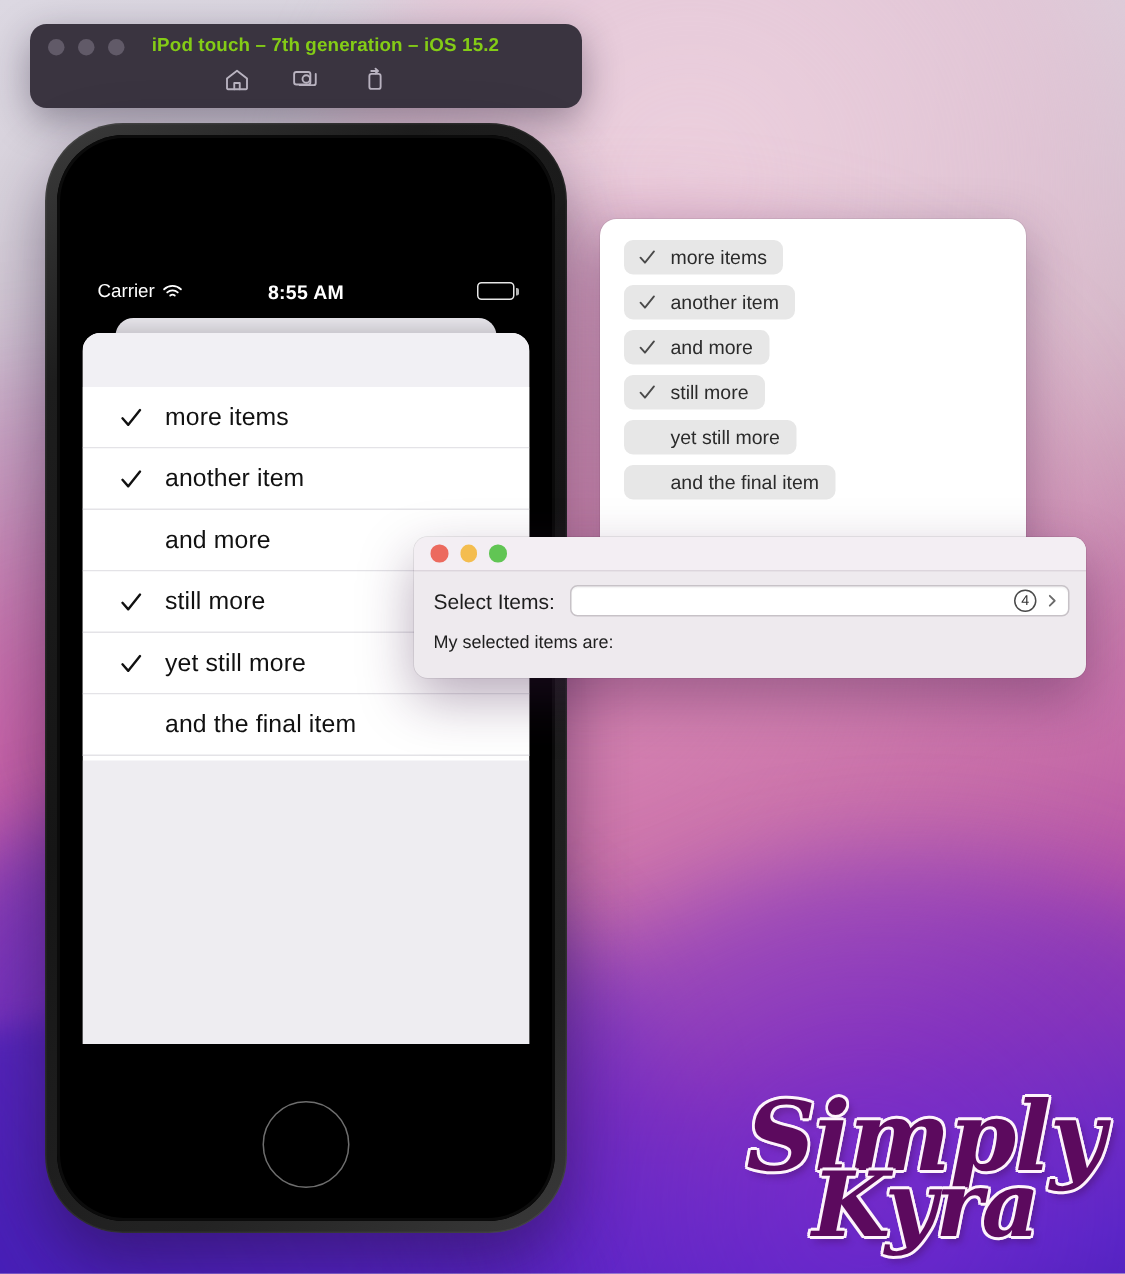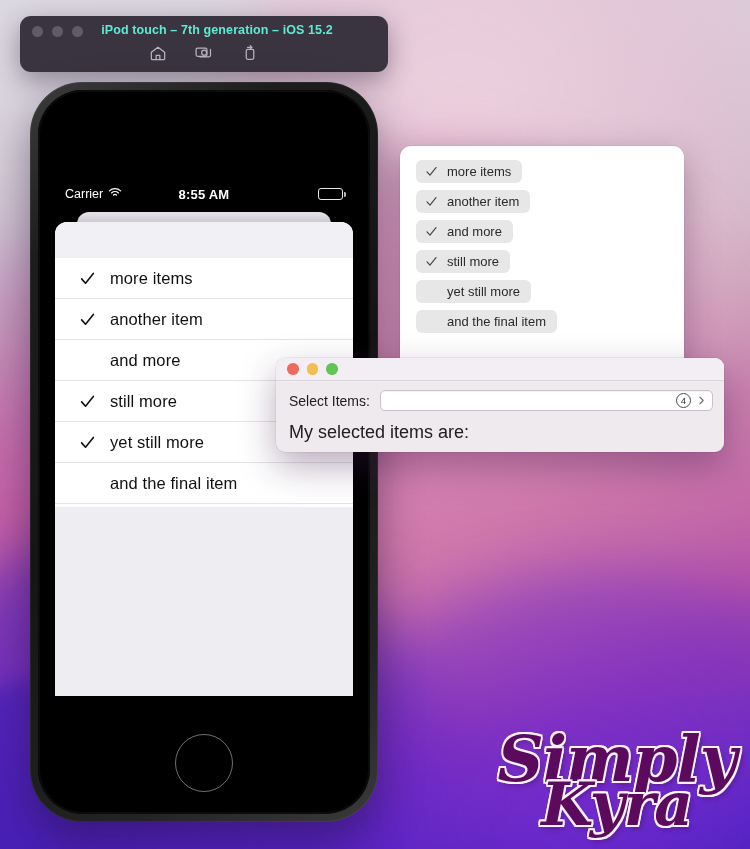--- a/index.html
+++ b/index.html
@@ -69,21 +69,21 @@
   #sim-window {
     position:absolute; left:20px; top:16px; width:368px; height:56px;
     background:#3a3440; border-radius:11px;
     box-shadow: 0 8px 26px rgba(30,20,45,.40);
   }
   #sim-titlebar { position:relative; height:30px; }
   .sim-lights { position:absolute; left:12px; top:10px; display:flex; gap:9px; }
   .sim-light { width:11px; height:11px; border-radius:50%; background:#615a68; }
   #sim-title {
     position:absolute; left:0; right:0; top:7px;
-    text-align:center; color:#5eead4; font-size:12.5px; font-weight:bold;
+    text-align:center; color:#84cc16; font-size:12.5px; font-weight:bold;
     letter-spacing:.1px; padding-left:26px;
   }
   #sim-toolbar { display:flex; justify-content:center; align-items:center; gap:26px; margin-top:-3px; }
   .sim-icon { width:20px; height:20px; color:#b9b3c0; display:block; }
 
   
   #device {
     position:absolute; left:30px; top:82px; width:348px; height:740px;
     background: linear-gradient(145deg,#3c3c3c 0%, #1d1d1d 18%, #151515 50%, #232323 82%, #3a3a3a 100%);
     border-radius:52px;
@@ -104,21 +104,21 @@
     width:58px; height:58px; border-radius:50%;
     border:1.6px solid rgba(200,200,200,.55);
   }
 
   
   #ios-statusbar {
     position:absolute; left:0; right:0; top:0; height:24px;
     display:flex; align-items:center; color:#fff; font-size:12.5px;
     padding:0 10px;
   }
-  #sb-left { display:flex; gap:5px; flex:1; }
+  #sb-left { display:flex; align-items:center; gap:5px; flex:1; }
   #sb-center { flex:0 0 auto; font-weight:600; font-size:13px; letter-spacing:.2px; }
   #sb-right { flex:1; display:flex; justify-content:flex-end; align-items:center; }
   .wifi-icon { width:14px; height:11px; display:block; }
   #battery {
     width:25px; height:11.5px; border:1.3px solid rgba(255,255,255,.9);
     border-radius:3px; position:relative; padding:1.2px;
   }
   #battery::after {
     content:""; position:absolute; right:-3.6px; top:3.2px;
     width:2px; height:4.6px; background:rgba(255,255,255,.7);
@@ -196,21 +196,21 @@
     padding-right:5px; gap:5px;
     box-shadow: inset 0 1px 1px rgba(0,0,0,.05);
   }
   #count-badge {
     width:15px; height:15px; border-radius:50%;
     border:1px solid #4a4a4a; color:#333;
     font-size:9.5px; display:flex; align-items:center; justify-content:center;
     line-height:1;
   }
   #field-chevron { width:11px; height:11px; color:#6b6b6b; display:block; }
-  #mac-text { margin-top:9px; font-size:18px; color:#202020; line-height:1.38; }
+  #mac-text { margin-top:9px; font-size:12px; color:#202020; line-height:1.38; }
   #mac-text-line2 { padding-left:32px; }
 
   
   #watermark {
     position:absolute; right:14px; bottom:20px;
     text-align:center; pointer-events:none;
     font-family: "DejaVu Serif", "Liberation Serif", serif;
     font-style:italic; font-weight:bold;
     color:#5c0a5e;
     line-height:.82;

